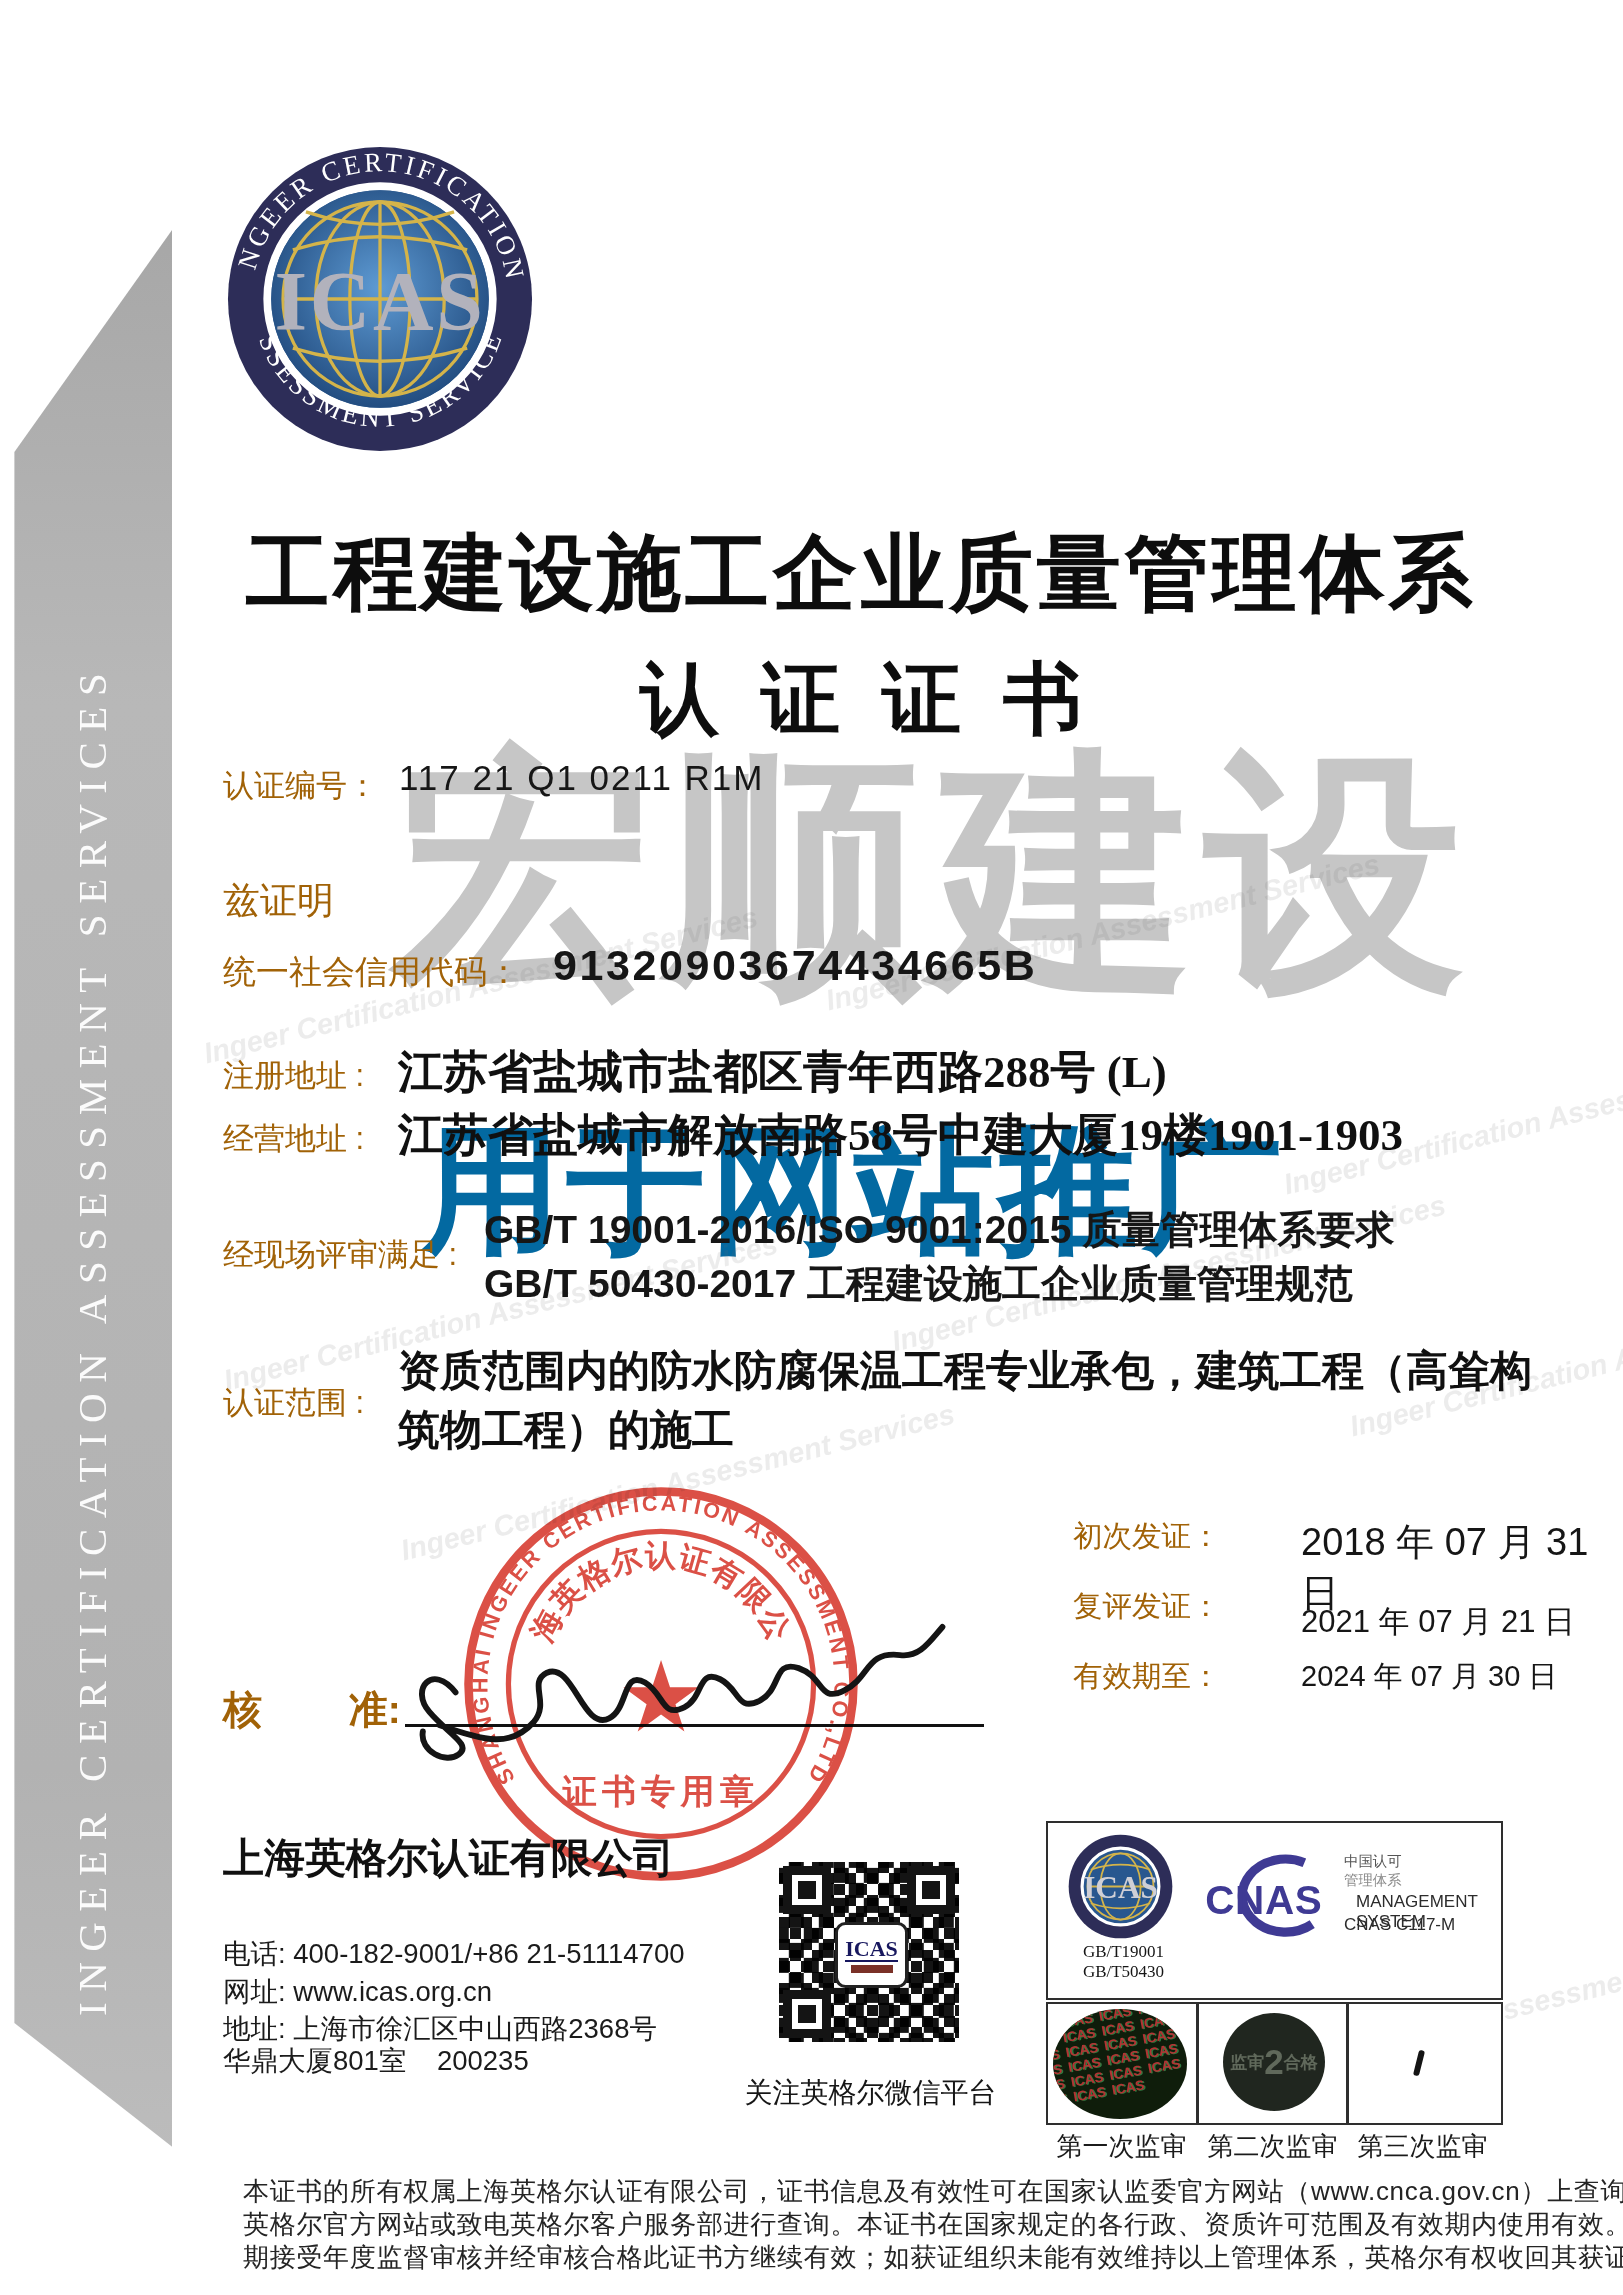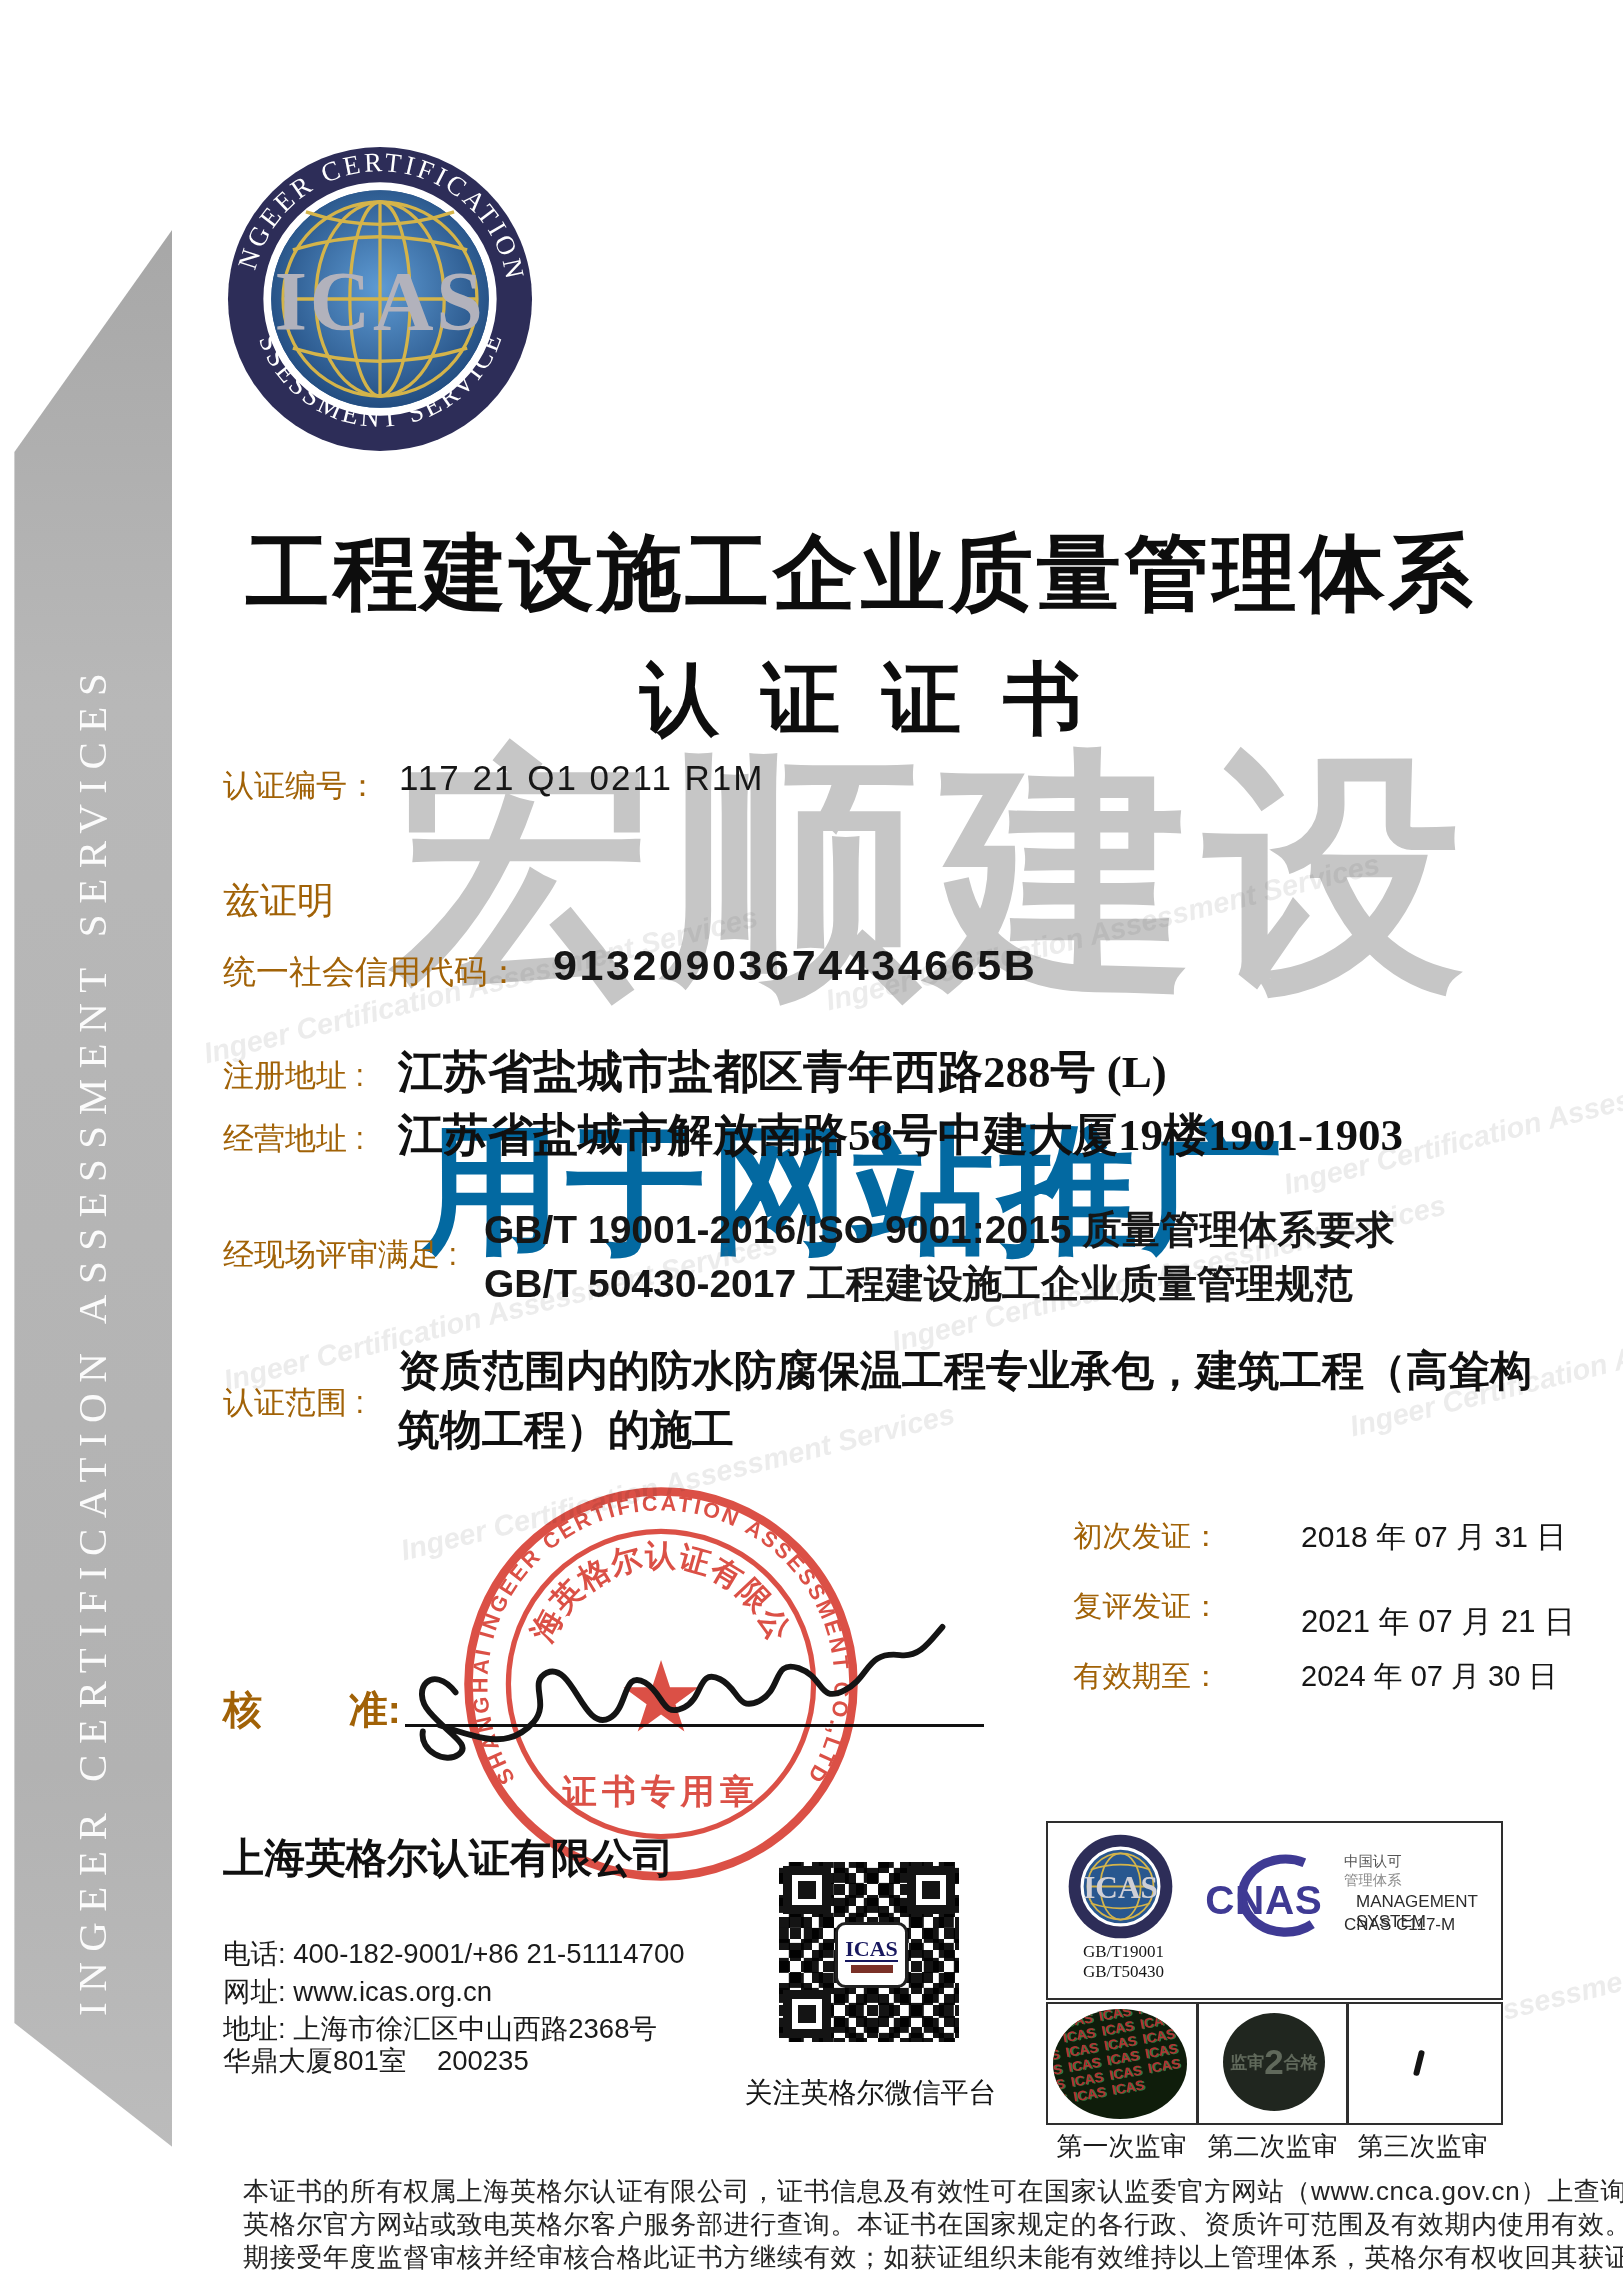--- a/index.html
+++ b/index.html
@@ -121,21 +121,21 @@
 
   <div class="abs lbl" style="left:223px;top:1234px;">经现场评审满足 :</div>
   <div class="abs nowrap" style="left:484px;top:1203px;font-size:39px;font-weight:700;">GB/T 19001-2016/ISO 9001:2015 质量管理体系要求</div>
   <div class="abs nowrap" style="left:484px;top:1257px;font-size:39px;font-weight:700;">GB/T 50430-2017 工程建设施工企业质量管理规范</div>
 
   <div class="abs lbl" style="left:223px;top:1382px;">认证范围 :</div>
   <div class="abs val-serif nowrap" style="left:398px;top:1402px;font-size:42px;">筑物工程）的施工</div>
   <div class="abs val-serif nowrap" style="left:398px;top:1343px;font-size:42px;">资质范围内的防水防腐保温工程专业承包，建筑工程（高耸构</div>
 
   <div class="abs lbl" style="left:1073px;top:1517px;font-size:29.5px;">初次发证：</div>
-  <div class="abs" style="left:1301px;top:1517px;font-size:30px;font-weight:500;">2018 年 07 月 31 日</div>
+  <div class="abs" style="left:1301px;top:1517px;font-size:38px;font-weight:500;">2018 年 07 月 31 日</div>
   <div class="abs lbl" style="left:1073px;top:1587px;font-size:29.5px;">复评发证：</div>
   <div class="abs" style="left:1301px;top:1587px;font-size:31px;font-weight:500;margin-top:14px;">2021 年 07 月 21 日</div>
   <div class="abs lbl" style="left:1073px;top:1657px;font-size:29.5px;">有效期至：</div>
   <div class="abs" style="left:1301px;top:1657px;font-size:29px;font-weight:500;">2024 年 07 月 30 日</div>
 
   <div class="abs lbl pre" style="left:223px;top:1683px;font-size:39px;font-weight:700;">核        准:</div>
   <div class="abs" style="left:405px;top:1724px;width:579px;height:2.6px;background:#111;"></div>
 
   <svg class="abs" style="left:458px;top:1481px;opacity:0.88;mix-blend-mode:multiply;" width="406" height="406" viewBox="0 0 620 620">
     <circle cx="310" cy="310" r="294" fill="none" stroke="#d6382c" stroke-width="13"></circle>

